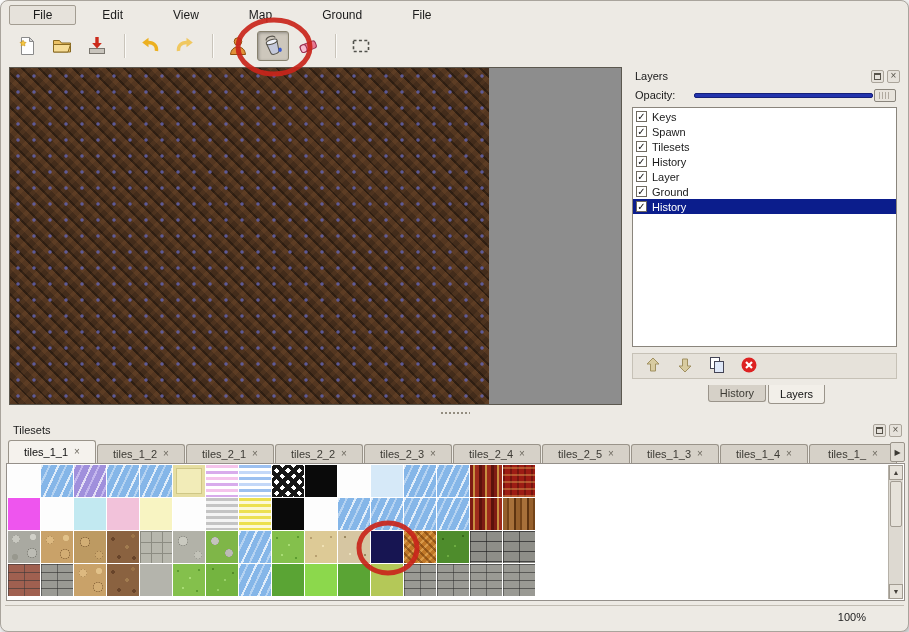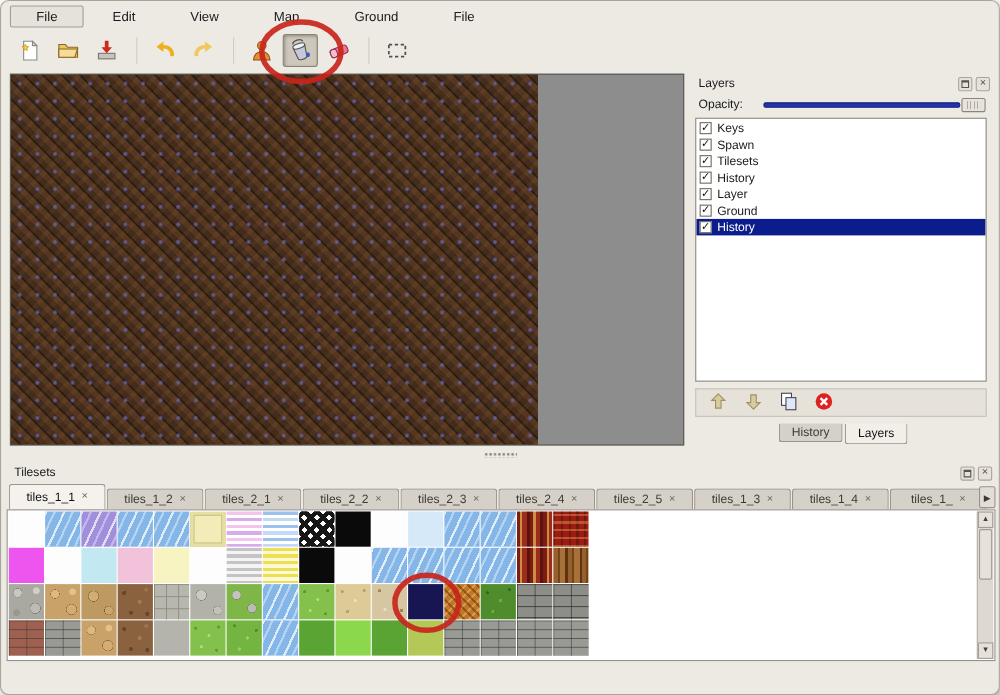--- a/index.html
+++ b/index.html
@@ -423,19 +423,22 @@
         </div>
       <div id="vscroll">
         <div class="vs-btn">▲</div>
         <div id="vs-thumb"></div>
         <div id="vs-track-fill"></div>
         <div class="vs-btn">▼</div>
       </div>
     </div>
   </div>
 
+  <div id="statusbar">
+    <span>100%</span>
+  </div>
 
   <svg id="annotations" viewBox="0 0 909 632">
     <ellipse id="ann-toolbar" cx="273" cy="46" rx="36" ry="27"></ellipse>
     <ellipse id="ann-tile" cx="387" cy="547" rx="29" ry="25"></ellipse>
   </svg>
 
 </div>
 
 </body></html>

